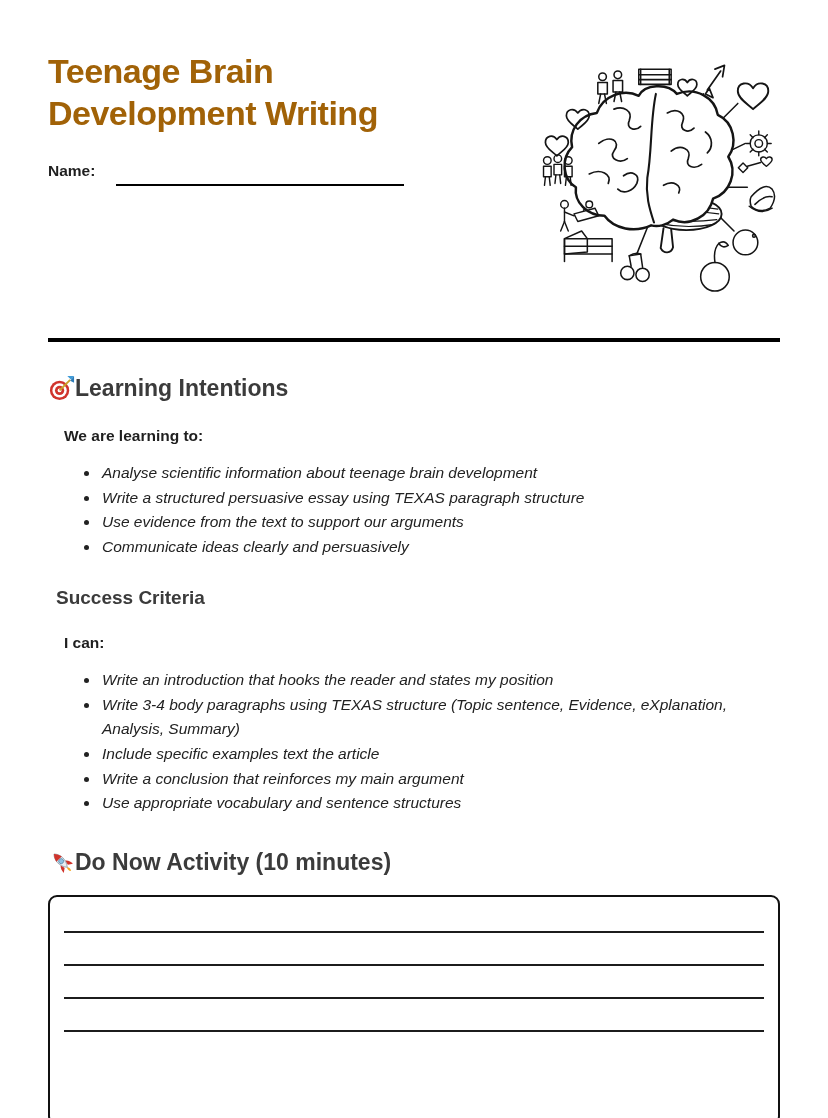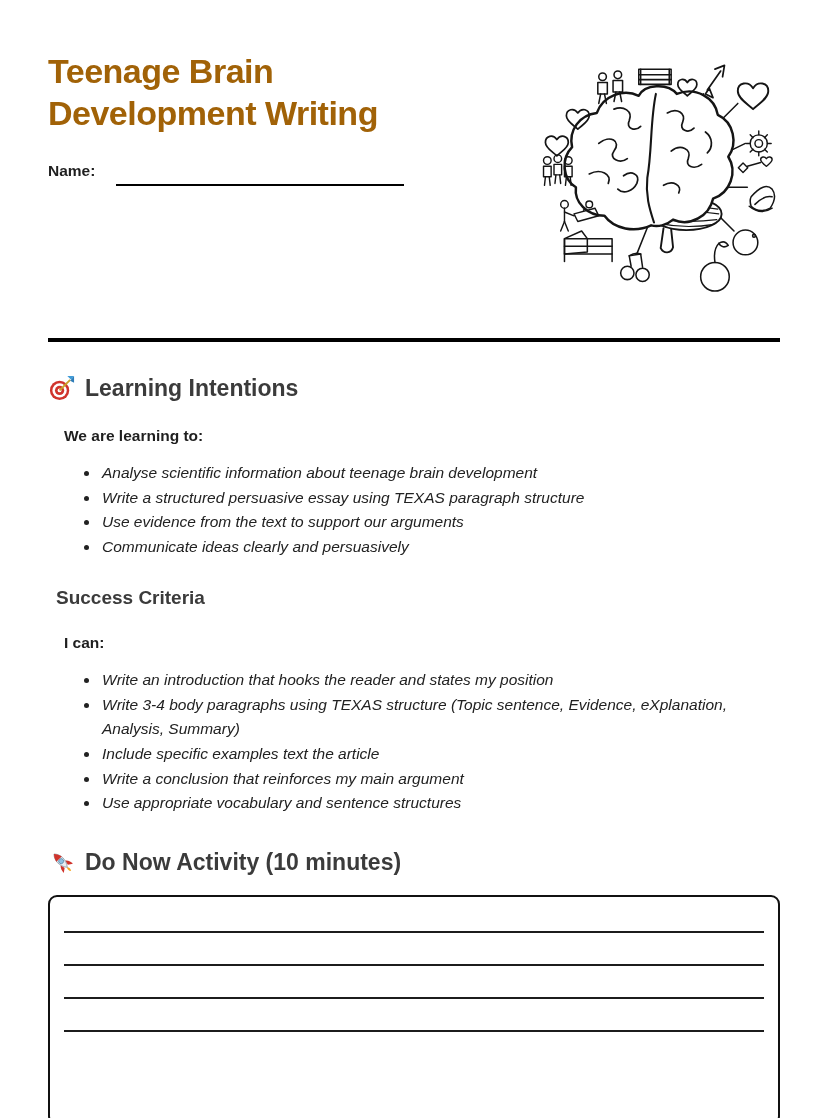--- a/index.html
+++ b/index.html
@@ -24,21 +24,21 @@
   .field-label { width: 68px; font-size: 15.5px; font-weight: bold; color: #1f1f1f; padding-bottom: 6px; }
   .write-line { width: 288px; height: 24px; border-bottom: 2px solid #000; }
   .header-right { margin-left: auto; width: 248px; padding-top: 6px; }
   .header-right svg { display: block; }
 
   
   .rule { border: none; border-top: 4px solid #000; margin: 40px 0 0 0; }
 
   
   h2 {
-    display: flex; align-items: center; gap: 10px;
+    display: flex; align-items: center; 
     margin: 33px 0 0 0; font-size: 23px; font-weight: bold; color: #3b3b3b;
   }
   .h2-icon { width: 27px; height: 27px; flex: 0 0 auto; }
   h3 { margin: 27px 0 0 8px; font-size: 19px; font-weight: bold; color: #3b3b3b; }
   .lead { margin: 25px 0 0 16px; font-size: 15.5px; font-weight: bold; color: #1f1f1f; }
   ul { margin: 16px 0 0 0; padding-left: 52px; font-style: italic; }
   li { font-size: 15.5px; line-height: 24.7px; color: #222222; padding-left: 2px; }
   .prompt { margin: 27px 0 0 0; font-size: 15.5px; line-height: 24.5px; font-weight: bold; color: #1f1f1f; max-width: 740px; }
 
   

